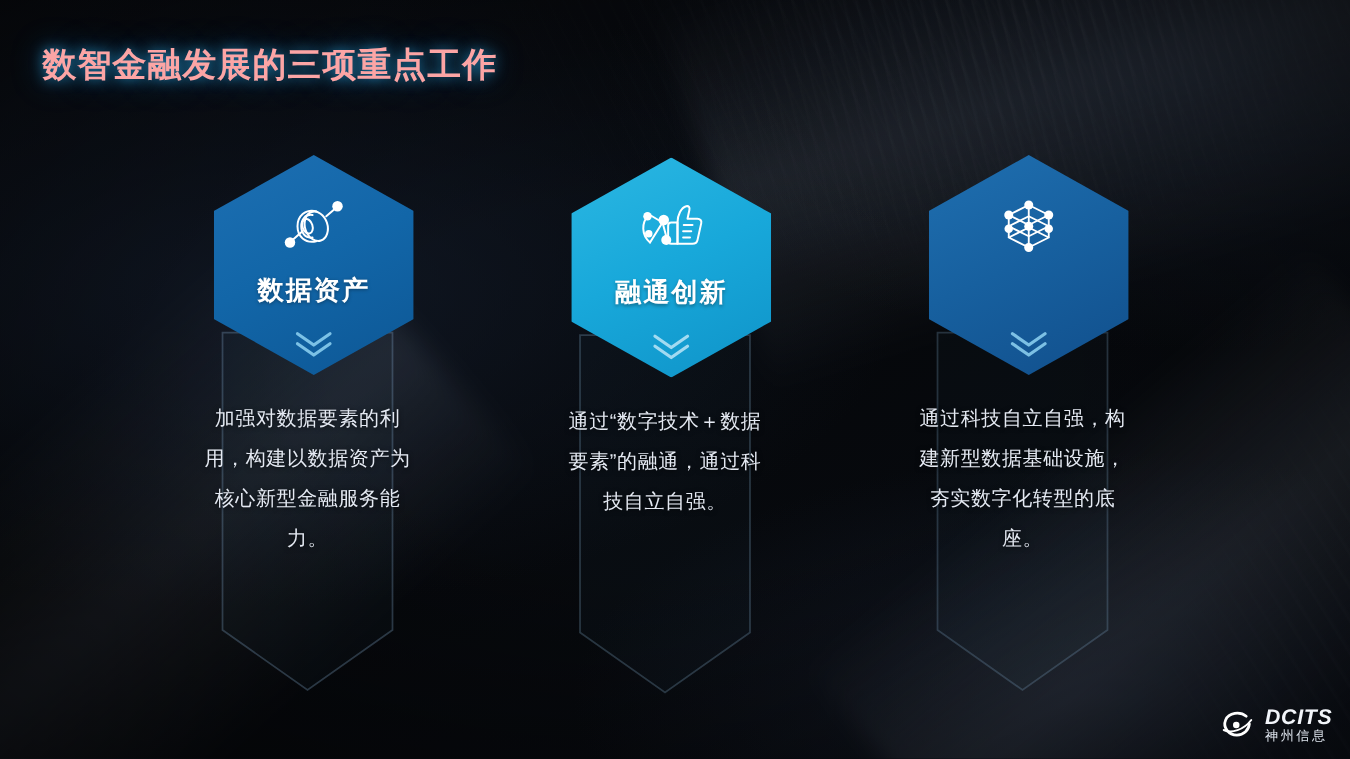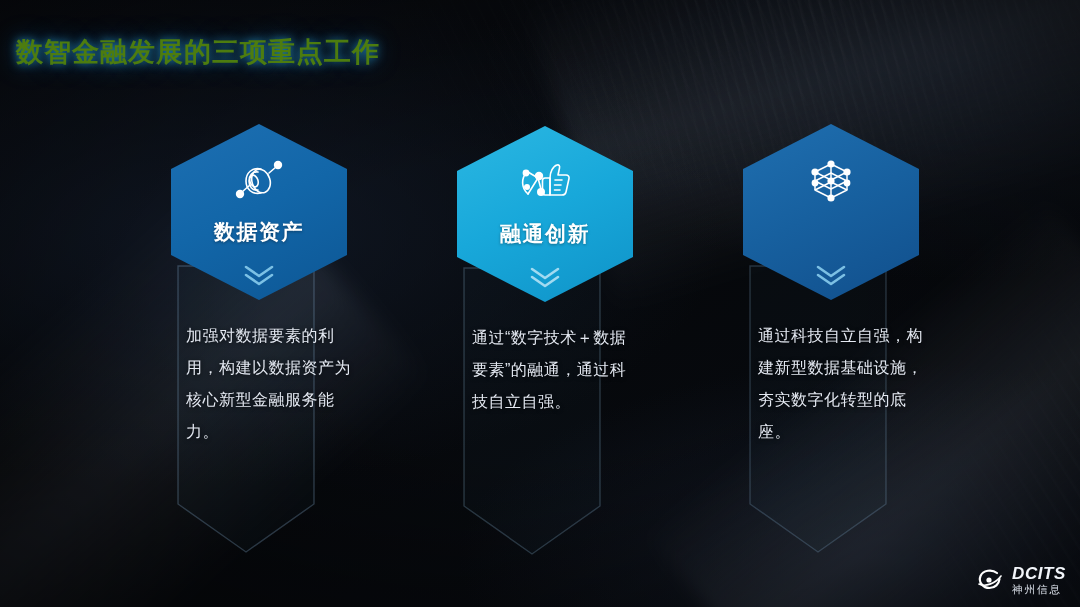--- a/index.html
+++ b/index.html
@@ -94,24 +94,24 @@
     background: linear-gradient(180deg, rgba(255,255,255,0.00) 0%, rgba(186,200,226,0.10) 50%, rgba(255,255,255,0.00) 100%);
     filter: blur(10px);
   }
   .bg-vignette {
     position: absolute; inset: 0;
     background: radial-gradient(ellipse 82% 78% at 50% 50%, rgba(0,0,0,0) 30%, rgba(0,0,0,0.62) 100%);
   }
 
   
   .title {
-    position: absolute; left: 16px; top: 34px;
+    position: absolute; left: 34px; top: 34px;
     font-size: 27px; font-weight: bold;
     letter-spacing: 1px;
-    color: #4d7c0f;
+    color: #fca5a5;
     text-shadow: 0 0 10px rgba(41,170,232,0.75), 0 0 26px rgba(30,130,200,0.45);
     white-space: nowrap;
     text-align: center;
   }
 
   
   .cols { position: absolute; inset: 0; }
   .col { position: absolute; width: 200px; }
   .col-0 { left: 146px; top: 124px; }
   .col-1 { left: 432px; top: 126px; }
@@ -121,21 +121,21 @@
   .ribbon {
     position: absolute; left: 30px; top: 140px;
     width: 140px; height: 290px;
     pointer-events: none;
   }
   .ribbon svg { display: block; width: 100%; height: 100%; }
 
   
   .hexwrap {
     position: absolute; left: 25px; top: 0;
-    width: 176px; height: 176px;
+    width: 160px; height: 176px;
   }
   .hex {
     position: absolute; inset: 0;
     clip-path: polygon(50% 0%, 100% 25.5%, 100% 74.5%, 50% 100%, 0% 74.5%, 0% 25.5%);
   }
   .hex-a { background: linear-gradient(155deg, #1d6fb2 0%, #1266a8 48%, #0d5795 100%); }
   .hex-b { background: linear-gradient(155deg, #2bb7e2 0%, #18a8da 48%, #0f93c8 100%); }
   .hex-c { background: linear-gradient(155deg, #1f6fb0 0%, #17609f 48%, #114f8c 100%); }
 
   .hex-icon {
@@ -157,27 +157,26 @@
     position: absolute; left: 50%; top: 138px;
     transform: translateX(-50%);
     width: 34px; height: 24px;
   }
   .chevrons svg { display:block; width: 100%; height: 100%; }
 
   
   .body-text {
     position: absolute; left: 16px; top: 196px;
     width: 168px;
-    text-align: left;
+    text-align: center;
     font-size: 16px;
     line-height: 32px;
     color: #e4e9f2;
     letter-spacing: 0.5px;
     text-shadow: 0 1px 4px rgba(0,0,0,0.7);
-    margin-left: 24px;
   }
 
   
   .logo {
     position: absolute; right: 14px; bottom: 12px;
     display: flex; align-items: center; gap: 7px;
   }
   .logo-mark { width: 30px; height: 30px; }
   .logo-mark svg { display: block; width: 100%; height: 100%; }
   .logo-text { display: flex; flex-direction: column; line-height: 1; }

